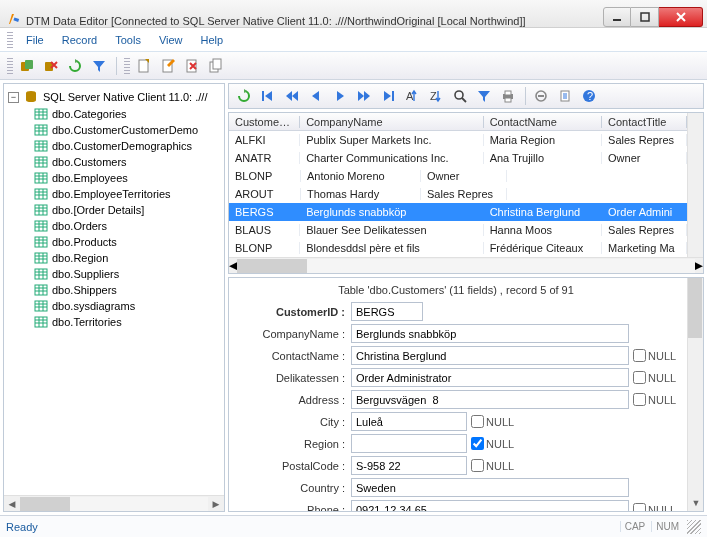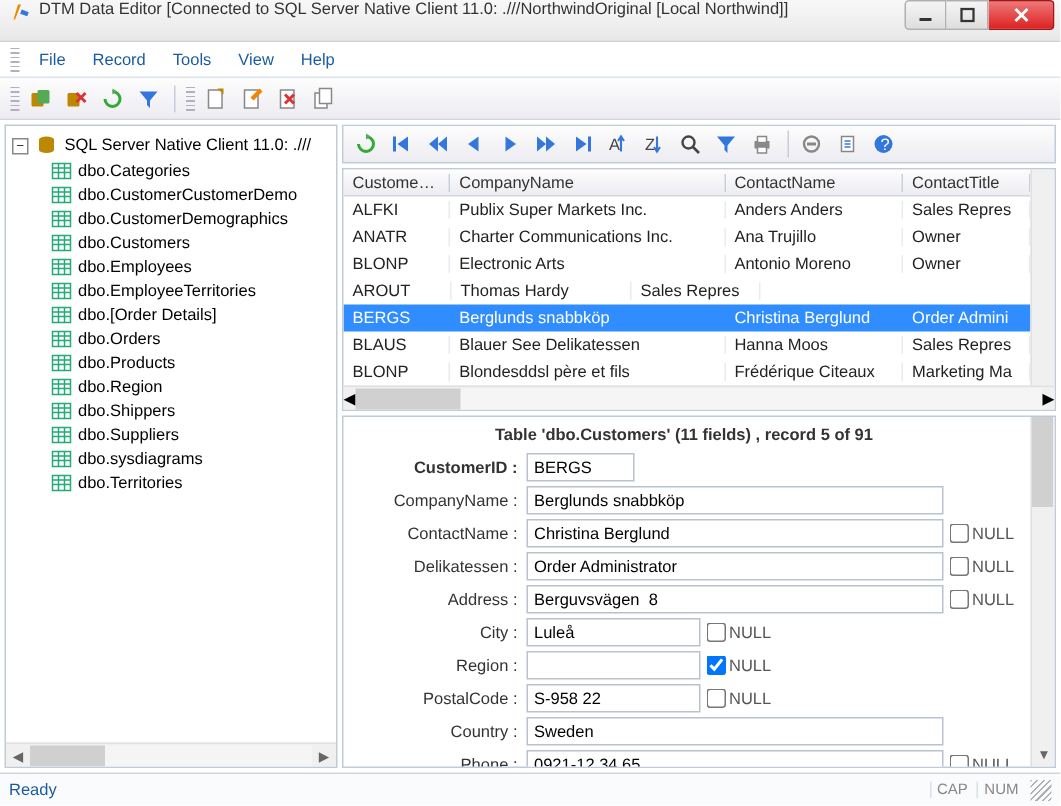--- a/index.html
+++ b/index.html
@@ -1,20 +1,20 @@
 <!DOCTYPE html>
 <html><head>
 <meta charset="utf-8">
 <style>
   * { box-sizing: border-box; margin: 0; padding: 0; font-family: "Segoe UI", Tahoma, sans-serif; font-size: 11px; }
   body { width: 707px; height: 537px; background: #fff; overflow: hidden; position: relative; }
 
   
   .titlebar {
-    height: 28px; display: flex; align-items: flex-start;
+    height: 28px; display: flex; align-items: flex-end;
     background: linear-gradient(to bottom, #f8f8f8, #e8e8e8);
     border-bottom: 1px solid #d0d0d0; padding-left: 6px;
   }
   .titlebar .ticon { width: 16px; height: 16px; margin-right: 4px; display:flex; align-items:center; }
   .titlebar .title { color: #333; flex: 1; white-space: nowrap; overflow: hidden; text-overflow: ellipsis; }
   .winbtns { display: flex; height: 20px; margin-right: 4px; gap: 0; }
   .winbtn { width: 28px; height: 20px; border: 1px solid #b0b0b0; display: flex; align-items: center; justify-content: center; background: linear-gradient(to bottom,#f5f5f5,#dedede); cursor: pointer; }
   .winbtn + .winbtn { border-left: none; }
   .winbtn.close { background: linear-gradient(to bottom,#e77,#d22); border-color:#a11; color:#fff; width: 44px; border-radius: 0 3px 3px 0;}
   .winbtn.min { border-radius: 3px 0 0 3px;}
@@ -62,21 +62,21 @@
   .gridrow.selected { background:#2f8dff; color:#fff;}
   .gridrow.selected .gcell { border-right-color:#2f8dff; }
   .vscroll { width:16px; background:#f0f0f0; border-left:1px solid #e0e0e0;}
   .gridhscroll { height:16px; border-top:1px solid #e0e0e0; display:flex; align-items:center; background:#f0f0f0;}
   .gridhscroll .track { flex:1; height:14px; position:relative; background:#f5f5f5;}
   .gridhscroll .thumb2 { position:absolute; left:0; top:0; width:70px; height:14px; background:#d0d0d0;}
 
   
   .recordpane { flex:1; border:1px solid #c0cbd8; background:#fff; display:flex; overflow:hidden;}
   .recordbody { flex:1; overflow:hidden; padding: 4px 6px 4px 2px;}
-  .rechdr { text-align:center; color:#333; padding: 2px 0 6px 0; font-weight: bold;}
+  .rechdr { text-align:center; color:#333; padding: 2px 0 6px 0;}
   .field { display:flex; align-items:center; margin-bottom:3px; }
   .flabel { width:120px; text-align:right; padding-right:6px; color:#333;}
   .flabel.bold { font-weight:bold;}
   .finput { border:1px solid #b8c2d0; height:19px; padding: 0 4px; background:#fff; }
   .finput.short { width:72px;}
   .finput.med { width:116px;}
   .finput.long { width:278px;}
   .nullbox { display:flex; align-items:center; margin-left:4px;}
   .nullbox input { margin-right: 2px; width:13px; height:13px;}
   .nullbox span { color:#555;}
@@ -261,28 +261,28 @@
               <rect x="1" y="2" width="12" height="10" fill="#fff" stroke="#2a7"></rect>
               <path d="M1 5 h12 M1 8 h12 M5 2 v10 M9 2 v10" stroke="#2a7"></path>
             </svg>
             <span>dbo.Region</span>
           </div>
           <div class="treeitem">
             <svg width="14" height="14" class="ticon">
               <rect x="1" y="2" width="12" height="10" fill="#fff" stroke="#2a7"></rect>
               <path d="M1 5 h12 M1 8 h12 M5 2 v10 M9 2 v10" stroke="#2a7"></path>
             </svg>
+            <span>dbo.Suppliers</span>
+          </div>
+          <div class="treeitem">
+            <svg width="14" height="14" class="ticon">
+              <rect x="1" y="2" width="12" height="10" fill="#fff" stroke="#2a7"></rect>
+              <path d="M1 5 h12 M1 8 h12 M5 2 v10 M9 2 v10" stroke="#2a7"></path>
+            </svg>
             <span>dbo.Shippers</span>
-          </div>
-          <div class="treeitem">
-            <svg width="14" height="14" class="ticon">
-              <rect x="1" y="2" width="12" height="10" fill="#fff" stroke="#2a7"></rect>
-              <path d="M1 5 h12 M1 8 h12 M5 2 v10 M9 2 v10" stroke="#2a7"></path>
-            </svg>
-            <span>dbo.Suppliers</span>
           </div>
           <div class="treeitem">
             <svg width="14" height="14" class="ticon">
               <rect x="1" y="2" width="12" height="10" fill="#fff" stroke="#2a7"></rect>
               <path d="M1 5 h12 M1 8 h12 M5 2 v10 M9 2 v10" stroke="#2a7"></path>
             </svg>
             <span>dbo.sysdiagrams</span>
           </div>
           <div class="treeitem">
             <svg width="14" height="14" class="ticon">
@@ -403,32 +403,31 @@
           <div class="gridhrow">
             <div class="gcell c0">CustomerID</div>
             <div class="gcell c1">CompanyName</div>
             <div class="gcell c2">ContactName</div>
             <div class="gcell c3">ContactTitle</div>
           </div>
           <div id="grid-rows">
               <div class="gridrow">
                 <div class="gcell c0">ALFKI</div>
                 <div class="gcell c1">Publix Super Markets Inc.</div>
-                <div class="gcell c2">Anders Anders</div>
+                <div class="gcell c2">Maria Region</div>
                 <div class="gcell c3">Sales Repres</div>
               </div>
               <div class="gridrow">
                 <div class="gcell c0">ANATR</div>
                 <div class="gcell c1">Charter Communications Inc.</div>
                 <div class="gcell c2">Ana Trujillo</div>
                 <div class="gcell c3">Owner</div>
               </div>
               <div class="gridrow">
                 <div class="gcell c0">BLONP</div>
-                <div class="gcell c1">Electronic Arts</div>
                 <div class="gcell c2">Antonio Moreno</div>
                 <div class="gcell c3">Owner</div>
               </div>
               <div class="gridrow">
                 <div class="gcell c0">AROUT</div>
                 <div class="gcell c2">Thomas Hardy</div>
                 <div class="gcell c3">Sales Repres</div>
               </div>
               <div class="gridrow selected">
                 <div class="gcell c0">BERGS</div>

